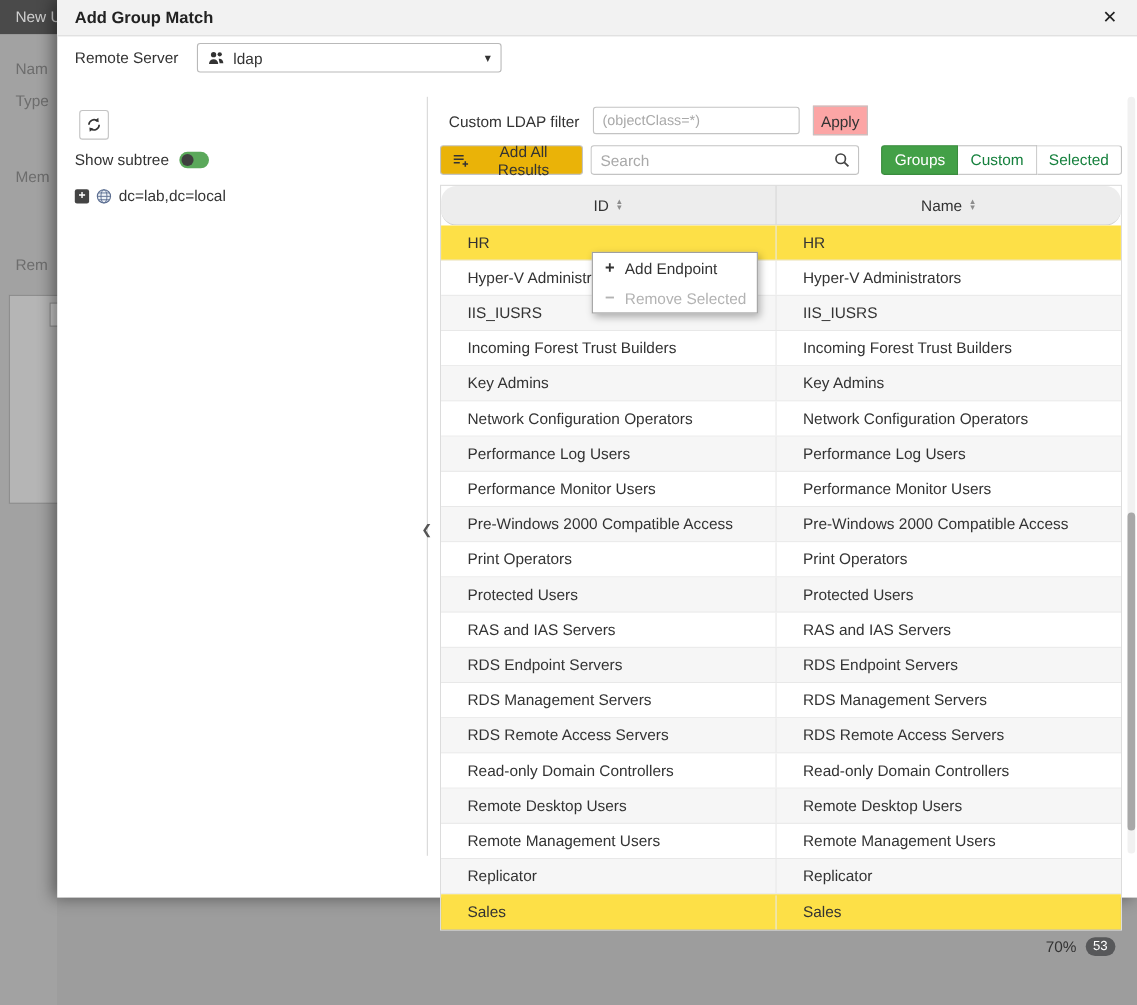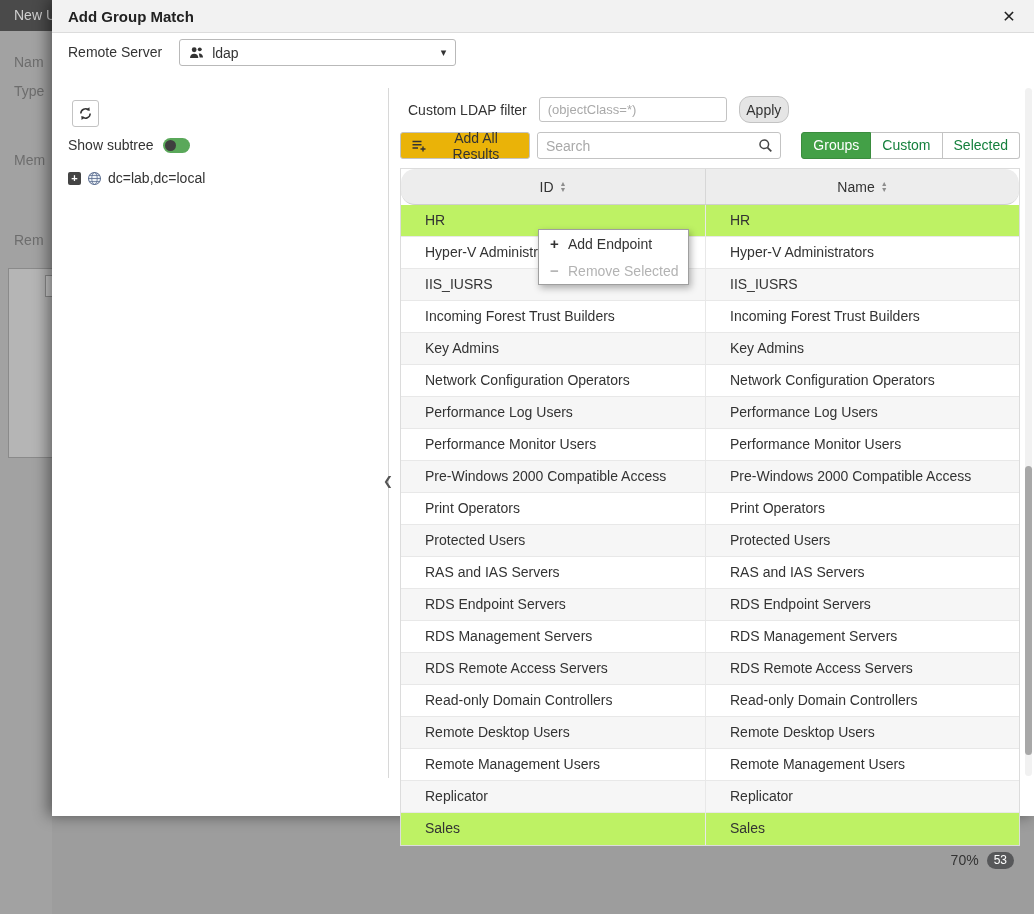--- a/index.html
+++ b/index.html
@@ -62,21 +62,21 @@
 
   
   .right-panel { position:absolute; left:348px; top:88px; width:620px; }
 
   .filter-row { display:flex; align-items:center; margin-top:8px; height:27px; }
   .filter-label { font-size:14px; color:#333; margin-left:8px; }
   .filter-input { width:188px; height:25px; margin-left:12px; border:1px solid #c3c3c3;
     border-radius:3px; padding:0 8px; font-size:13px; color:#333;
     font-family:"Liberation Sans","DejaVu Sans",sans-serif; }
   .apply-btn { width:50px; height:27px; margin-left:12px; border:1px solid #c3c3c3;
-    border-radius:11px; background:#e5e5e5; font-size:14px; color:#333; cursor:pointer; }
+    border-radius:0; background:#fca5a5; font-size:14px; color:#333; cursor:pointer; }
 
   .toolbar-row { display:flex; align-items:center; margin-top:9px; height:27px; }
   .addall-btn { display:flex; align-items:center; gap:6px; height:27px; padding:0 10px;
     border:1px solid #c3c3c3; border-radius:3px; background:#eab308; font-size:14px;
     color:#333; cursor:pointer; }
   .search-box { display:flex; align-items:center; width:263px; height:27px;
     margin-left:7px; border:1px solid #c3c3c3; border-radius:3px; background:#fff; }
   .search-box input { flex:1; border:none; outline:none; height:23px; padding:0 8px;
     font-size:14px; color:#333; font-family:"Liberation Sans","DejaVu Sans",sans-serif; }
   .search-icon-btn { width:30px; height:25px; display:flex; align-items:center;
@@ -91,21 +91,21 @@
 
   .gtable { margin-top:9px; border:1px solid #dcdcdc; }
   .thead { display:flex; height:36px; background:#ededed; border-bottom:1px solid #cfcfcf;border-radius:14px; }
   .thcell { display:flex; align-items:center; justify-content:center; gap:6px;
     font-size:14px; color:#333; cursor:pointer; }
   .thcell.id { width:305px; border-right:1px solid #d7d7d7; }
   .thcell.name { flex:1; }
   .sort { display:flex; flex-direction:column; line-height:6px; font-size:7px; color:#8d8d8d; }
   .trow { display:flex; height:32px; background:#fff; border-bottom:1px solid #e8e8e8; cursor:pointer; }
   .trow.odd { background:#f6f6f6; }
-  .trow.hl { background:#bef264; }
+  .trow.hl { background:#fde047;align-items:center; }
   .trow:last-child { border-bottom:none; }
   .tcell { font-size:14px; color:#333; line-height:31px; padding-left:24px;
     white-space:nowrap; overflow:hidden; }
   .tcell.id { width:305px; border-right:1px solid #e8e8e8; }
   .tcell.name { flex:1; }
 
   .status-row { display:flex; justify-content:flex-end; align-items:center; gap:8px;
     height:28px; padding-right:6px; font-size:14px; color:#333; }
   .count-badge { background:#57585a; color:#fff; font-size:12px; border-radius:9px;
     padding:1px 7px; line-height:15px; }

